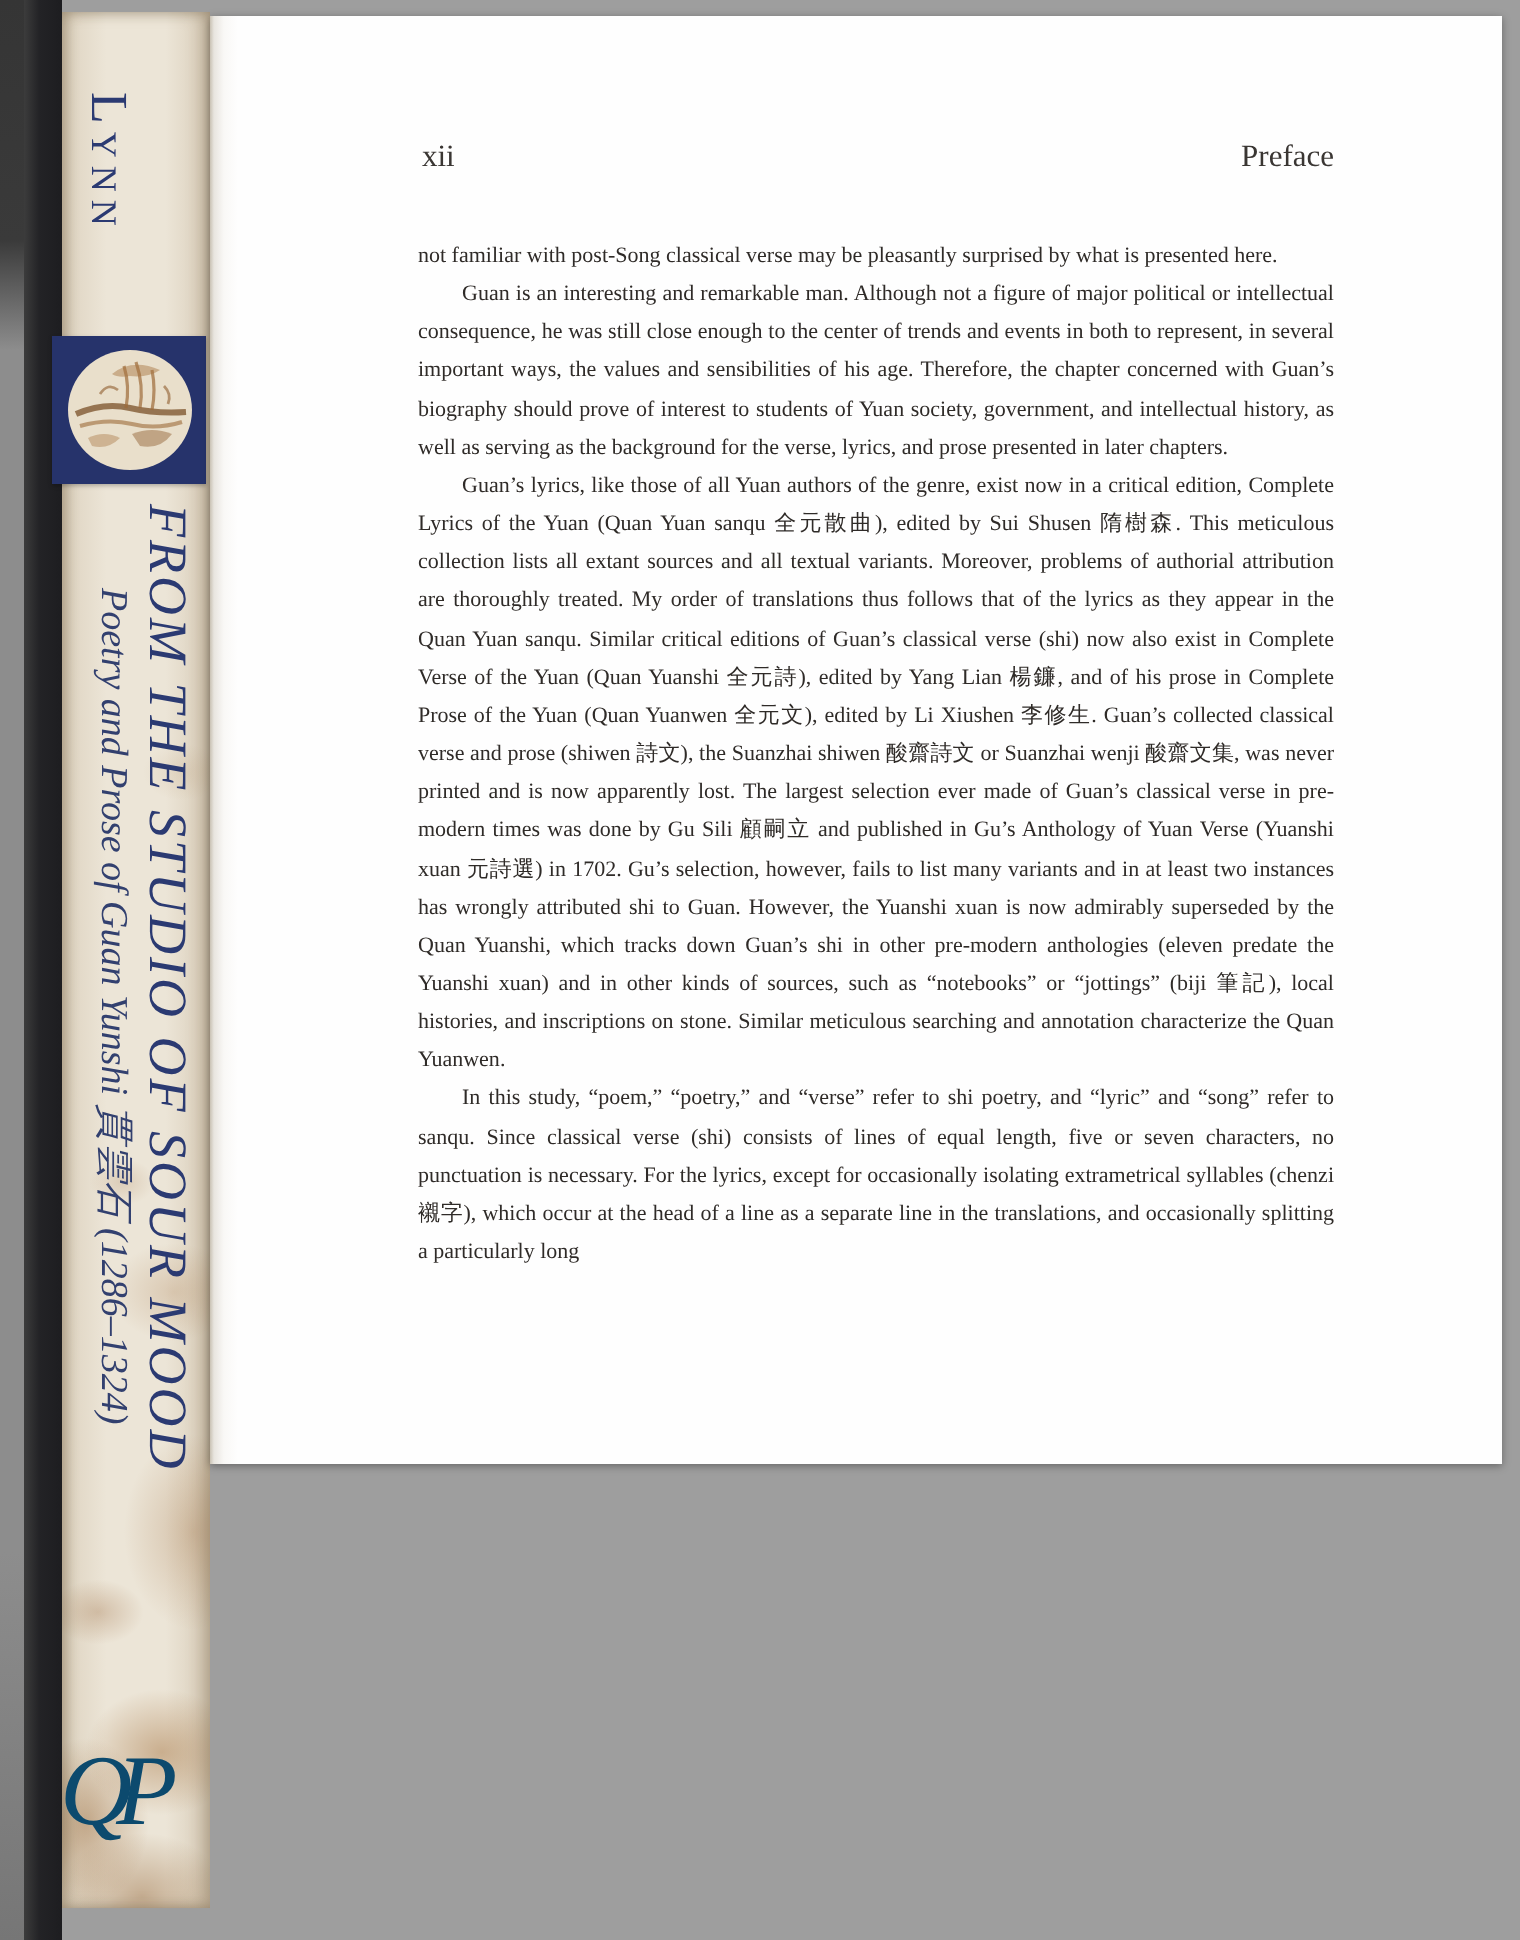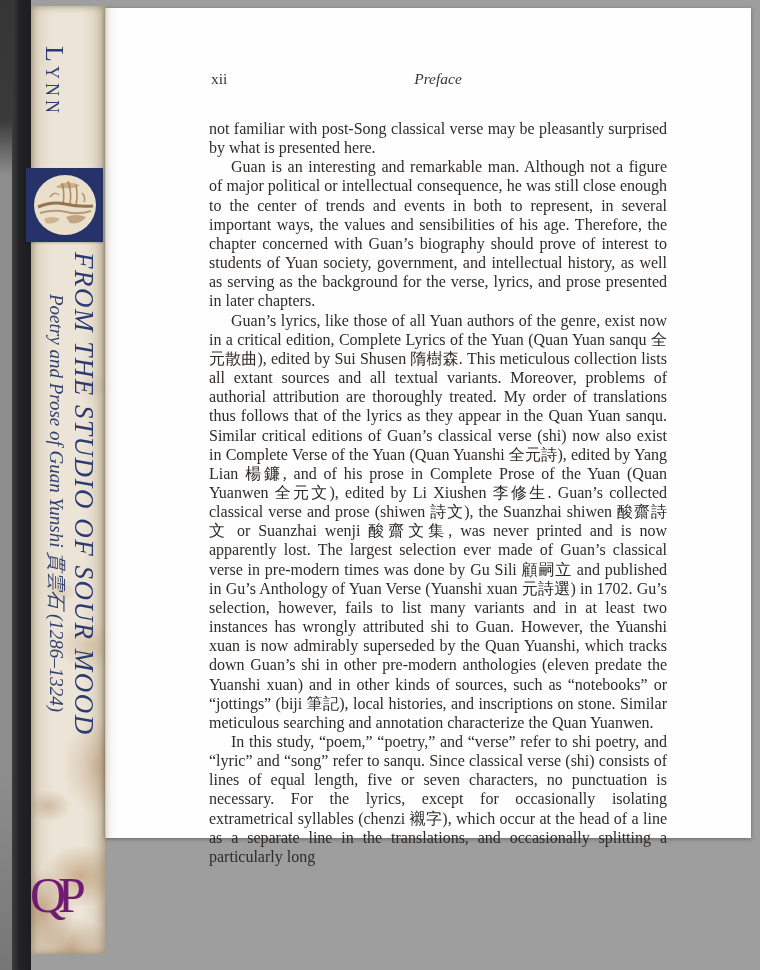--- a/index.html
+++ b/index.html
@@ -51,37 +51,37 @@
     white-space:nowrap; color:#2b3a72;
   }
   .spine-title {
     font-style:italic; font-size:27px; letter-spacing:1.5px; line-height:32px;
   }
   .spine-subtitle {
     font-style:italic; font-size:19px; line-height:24px; padding-left:42px; color:#32406f;
   }
   .spine-logo {
     position:absolute; left:30px; top:866px;
-    font-size:50px; letter-spacing:-8px; color:#701a75;
+    font-style:italic; font-size:50px; letter-spacing:-8px; color:#0c4a6e;
   }
   
   .page {
-    position:absolute; left:105px; top:8px; width:646px; height:830px;
+    position:absolute; left:105px; top:8px; width:646px; height:724px;
     background:linear-gradient(to right,#c9c2b4 0px,#e8e5df 2px,#f9f8f6 7px,#fefefe 14px,#fefefe 100%);
     box-shadow:0 1px 4px rgba(0,0,0,.35);
   }
   .page-header {
     position:relative; margin:62px 84px 0 104px; height:20px;
     font-size:15.5px; color:#3a3633;
   }
   .page-number { position:absolute; left:2px; top:0; }
-  .running-title { position:absolute; left:0; right:0; top:0; text-align:center; font-style:italic; }
+  .running-title { position:absolute; left:0; right:0; top:0; text-align:right; }
   .body-text {
     margin:29px 84px 0 104px;
-    text-align:justify; font-size:16px; line-height:19.15px; color:#2f2b28;
+    text-align:justify; font-size:11px; line-height:19.15px; color:#2f2b28;
   }
   .body-text p { margin:0; }
   .body-text p.indent { text-indent:22px; }
   .it { }
 </style>
 </head>
 <body>
 
 <div class="gutter-left"></div>
 <div class="crease"></div>

